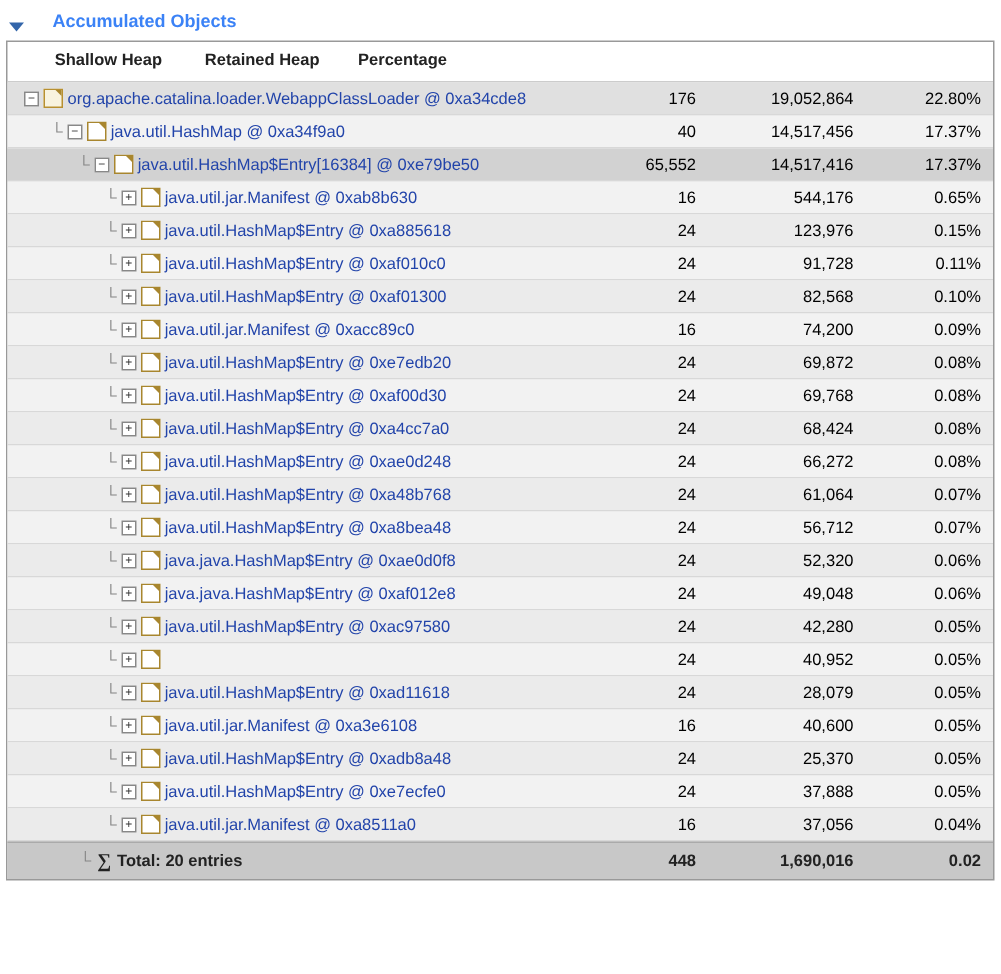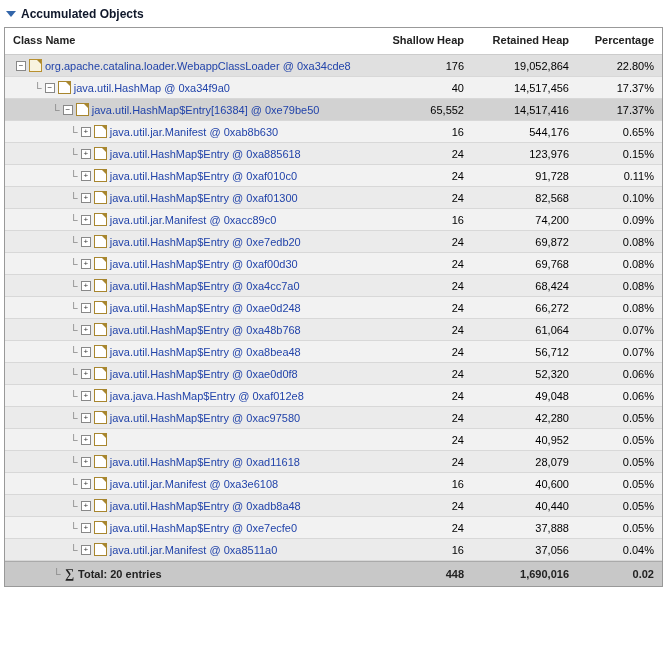--- a/index.html
+++ b/index.html
@@ -5,25 +5,25 @@
   * { box-sizing: border-box; margin: 0; padding: 0; }
   body {
     font-family: Verdana, Arial, sans-serif;
     font-size: 11px;
     background: #fff;
     padding: 4px;
     width: 667px;
   }
   .section-header {
     display: flex;
-    align-items: center;
-    gap: 5px;
+    align-items: flex-end;
+    gap: 19px;
     padding: 3px 2px 6px 2px;
     font-weight: bold;
-    color: #0f172a;
+    color: #3b82f6;
     font-size: 12px;
   }
   .section-header .arrow {
     width: 0; height: 0;
     border-left: 5px solid transparent;
     border-right: 5px solid transparent;
     border-top: 6px solid #3366aa;
   }
   .panel {
     border: 1px solid #999;
@@ -114,21 +114,20 @@
 </head>
 <body>
 
 <div class="section-header">
   <span class="arrow"></span>
   <span>Accumulated Objects</span>
 </div>
 
 <div class="panel">
   <div class="thead">
-    <div class="col-name">Class Name</div>
     <div class="col-sh num">Shallow Heap</div>
     <div class="col-rh num">Retained Heap</div>
     <div class="col-pct num">Percentage</div>
   </div>
   <div class="rows" id="rows">
       <div class="row hl1">
         <div class="col-name">
           <span class="indent" style="width: 0px;"></span>
           <span class="toggle">−</span>
           <span class="icon pkg"></span>
@@ -293,21 +292,21 @@
         <div class="col-sh num">24</div>
         <div class="col-rh num">56,712</div>
         <div class="col-pct num">0.07%</div>
       </div>
       <div class="row alt1">
         <div class="col-name">
           <span class="indent" style="width: 54px;"></span>
           <span class="tree-line">└</span>
           <span class="toggle">+</span>
           <span class="icon"></span>
-          <a>java.util.HashMap$Entry @ 0xae0d0f8</a>
+          <a>java.java.HashMap$Entry @ 0xae0d0f8</a>
         </div>
         <div class="col-sh num">24</div>
         <div class="col-rh num">52,320</div>
         <div class="col-pct num">0.06%</div>
       </div>
       <div class="row alt0">
         <div class="col-name">
           <span class="indent" style="width: 54px;"></span>
           <span class="tree-line">└</span>
           <span class="toggle">+</span>
@@ -367,21 +366,21 @@
       </div>
       <div class="row alt1">
         <div class="col-name">
           <span class="indent" style="width: 54px;"></span>
           <span class="tree-line">└</span>
           <span class="toggle">+</span>
           <span class="icon"></span>
           <a>java.util.HashMap$Entry @ 0xadb8a48</a>
         </div>
         <div class="col-sh num">24</div>
-        <div class="col-rh num">40,440</div>
+        <div class="col-rh num">25,370</div>
         <div class="col-pct num">0.05%</div>
       </div>
       <div class="row alt0">
         <div class="col-name">
           <span class="indent" style="width: 54px;"></span>
           <span class="tree-line">└</span>
           <span class="toggle">+</span>
           <span class="icon"></span>
           <a>java.util.HashMap$Entry @ 0xe7ecfe0</a>
         </div>

